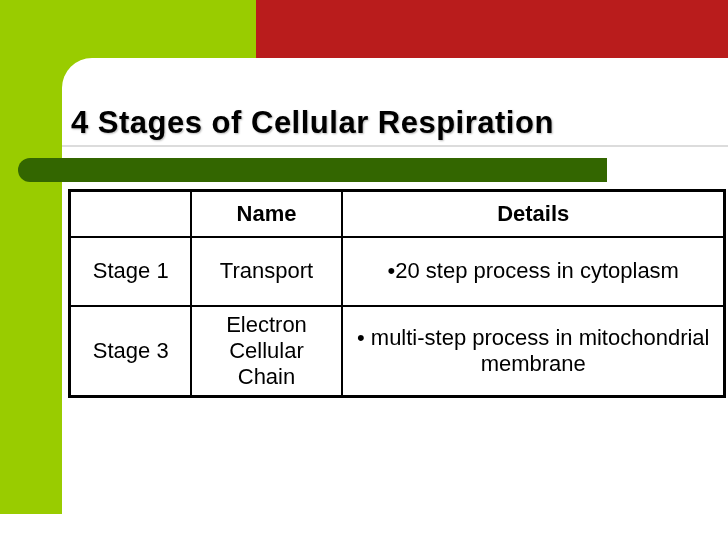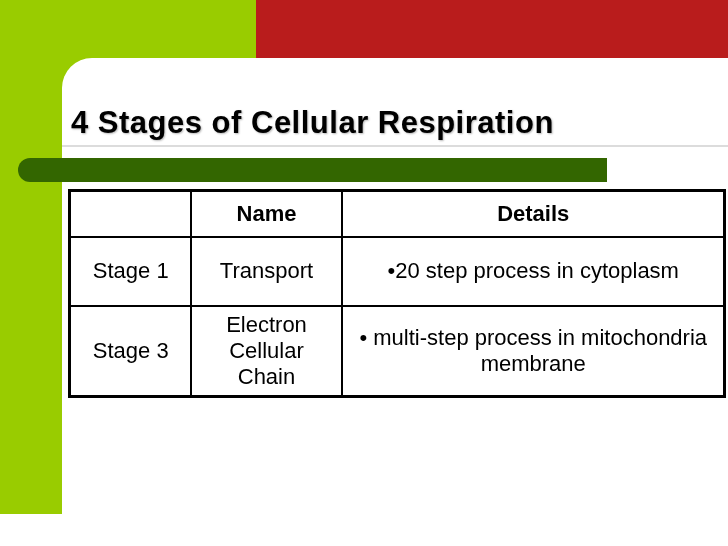--- a/index.html
+++ b/index.html
@@ -132,18 +132,18 @@
         <th>Details</th>
       </tr>
       <tr class="row-1">
         <td>Stage 1</td>
         <td>Transport</td>
         <td>•20 step process in cytoplasm</td>
       </tr>
       <tr class="row-4">
         <td>Stage 3</td>
         <td>Electron Cellular Chain</td>
-        <td>• multi-step process in mitochondria membrane</td>
+        <td>• multi-step process in mitochondrial membrane</td>
       </tr>
     </tbody>
   </table>
 
 </div>
 
 </body></html>

